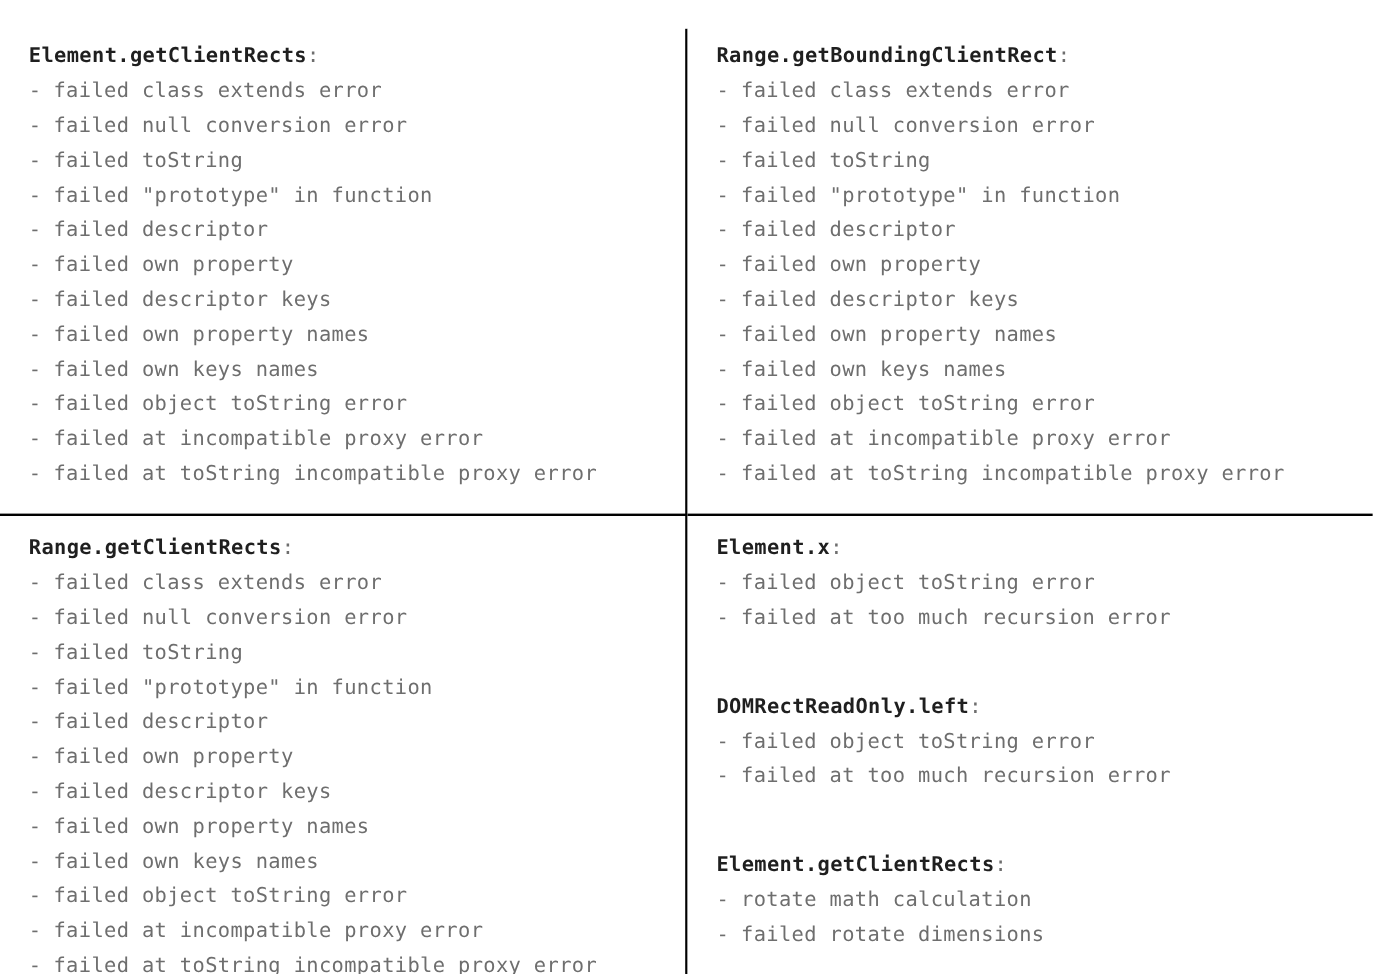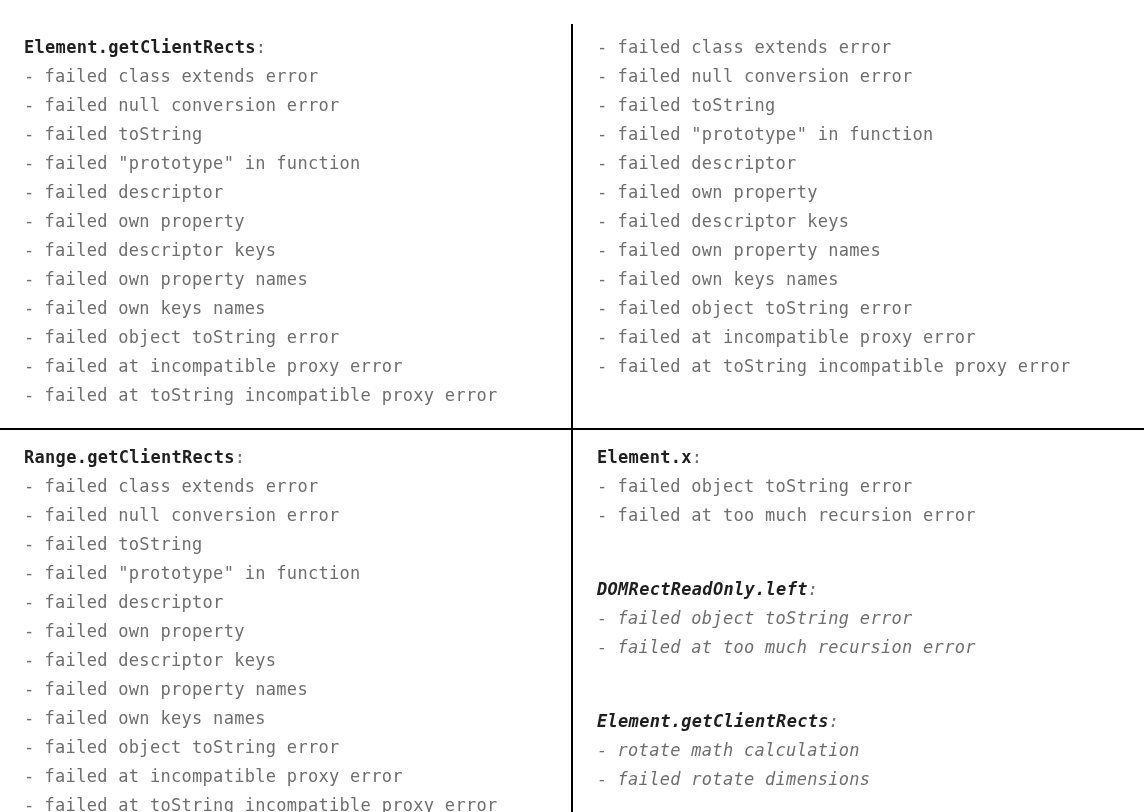--- a/index.html
+++ b/index.html
@@ -24,21 +24,21 @@
   .cell {
     box-sizing: border-box;
     padding: 9px 6px 0 24px;
     overflow: hidden;
     background: #ffffff;
   }
   .cell.c-left  { border-right: 2px solid #000000; }
   .cell.r-top   { border-bottom: 2px solid #000000; }
   .cell.r-bottom{ padding-top: 13px; }
 
-  .section + .section { margin-top: 45px; font-style: italic; }
+  .section + .section { margin-top: 45px; }
 
   .title {
     margin: 0;
     font-size: 17px;
     line-height: 29px;
     font-weight: 700;
     color: #1f1f1f;
     letter-spacing: 0.3px;
     white-space: nowrap;
   }
@@ -130,20 +130,21 @@
           <li class="item">
             <span class="dash">-</span>
             <span class="item-text">failed at toString incompatible proxy error</span>
           </li>
         </ul>
     </section>
   </div>
 
   <div class="cell r-top">
     <section class="section">
+      <h2 class="title"><span>Range.getBoundingClientRect</span><span class="title-colon">:</span></h2>
       <ul class="items">
 
           <li class="item">
             <span class="dash">-</span>
             <span class="item-text">failed class extends error</span>
           </li>
 
           <li class="item">
             <span class="dash">-</span>
             <span class="item-text">failed null conversion error</span>

